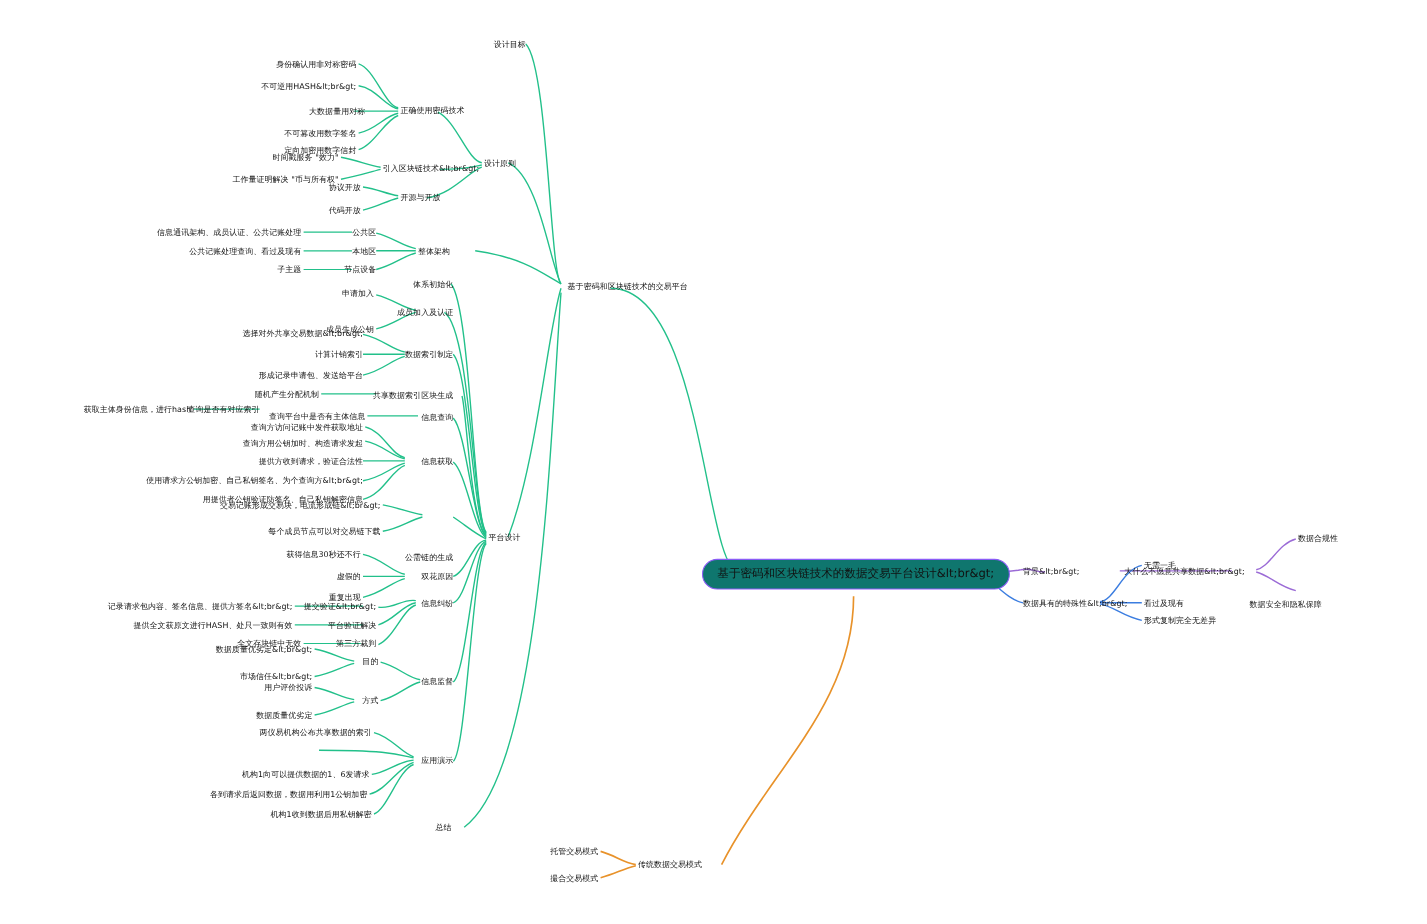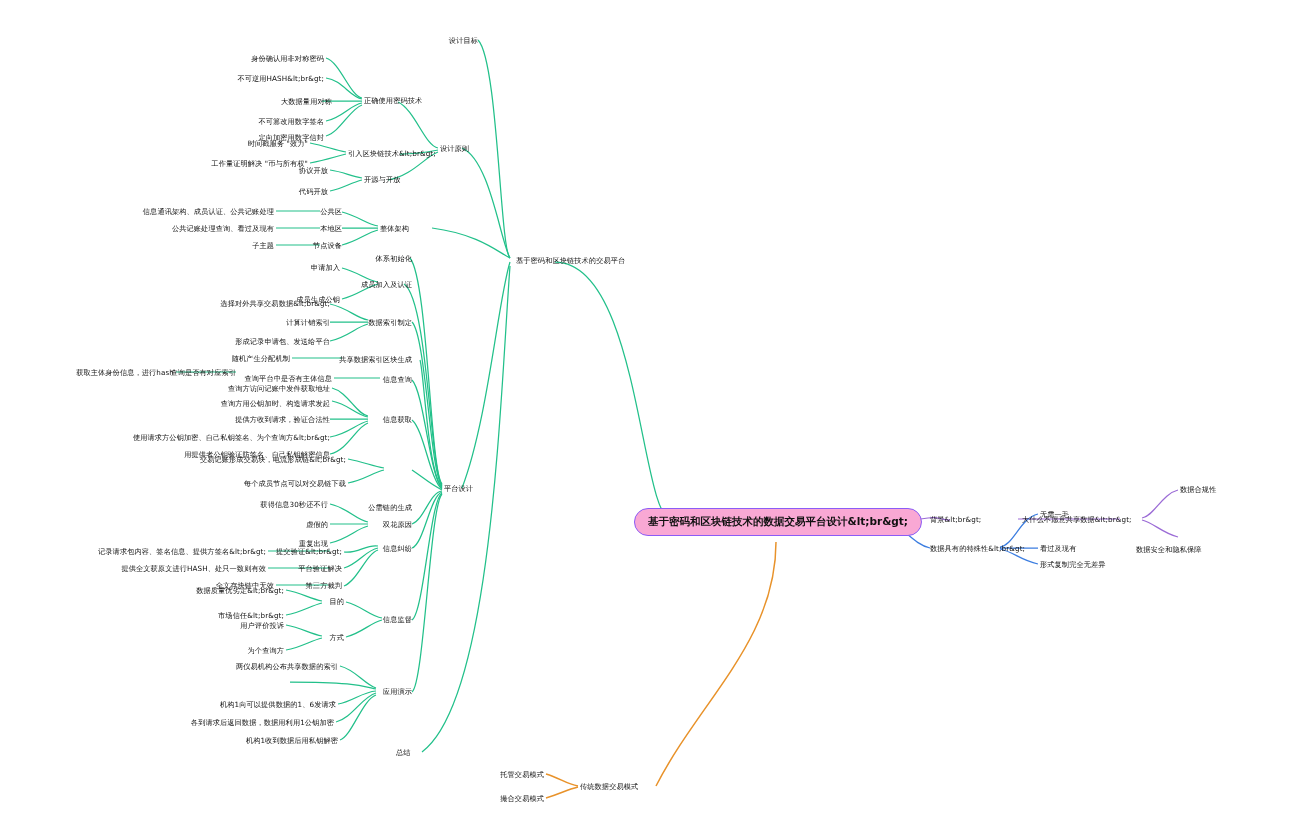--- a/index.html
+++ b/index.html
@@ -5,22 +5,22 @@
   html,body{margin:0;padding:0;background:#ffffff;}
   body{width:1297px;height:840px;position:relative;overflow:hidden;
        font-family:"DejaVu Sans","Liberation Sans",sans-serif;}
   #canvas{position:absolute;left:0;top:0;width:1297px;height:840px;}
   svg#links{position:absolute;left:0;top:0;width:1297px;height:840px;pointer-events:none;}
   .node{position:absolute;font-size:7.2px;color:#111111;line-height:1.25;
         white-space:pre;letter-spacing:0.1px;}
   .node.r{transform:translate(-100%,-50%);}      
   .node.l{transform:translate(0,-50%);}
   .root{position:absolute;transform:translate(-50%,-50%);
-        border:1.3px solid #8B5CF6;border-radius:16px;background:#f9a8d4;
-        padding:6px 13px;font-size:10.5px;font-weight:bold;color:#111111;
+        border:1.3px solid #8B5CF6;border-radius:16px;background:#0f766e;
+        padding:6px 13px;font-size:10.5px;font-weight:normal;color:#111111;
         white-space:nowrap;}
 </style>
 </head>
 <body>
 
 <div id="canvas">
 
 <svg id="links" viewBox="0 0 1297 840">
   <g fill="none" stroke="#22C08A" stroke-width="1.25">
 
@@ -216,21 +216,21 @@
 <div class="node r" style="left:342px;top:585px;">第三方裁判</div>
 <div class="node r" style="left:266px;top:551px;">记录请求包内容、签名信息、提供方签名&amp;lt;br&amp;gt;</div>
 <div class="node r" style="left:266px;top:568px;">提供全文获原文进行HASH、处只一致则有效</div>
 <div class="node r" style="left:274px;top:585px;">全文存块链中无效</div>
 
 <div class="node r" style="left:344px;top:601px;">目的</div>
 <div class="node r" style="left:344px;top:637px;">方式</div>
 <div class="node r" style="left:284px;top:590px;">数据质量优劣定&amp;lt;br&amp;gt;</div>
 <div class="node r" style="left:284px;top:615px;">市场信任&amp;lt;br&amp;gt;</div>
 <div class="node r" style="left:284px;top:625px;">用户评价投诉</div>
-<div class="node r" style="left:284px;top:650px;">为个查询方</div>
+<div class="node r" style="left:284px;top:650px;">数据质量优劣定</div>
 
 <div class="node r" style="left:338px;top:666px;">两仪易机构公布共享数据的索引</div>
 <div class="node r" style="left:336px;top:704px;">机构1向可以提供数据的1、6发请求</div>
 <div class="node r" style="left:334px;top:722px;">各到请求后返回数据，数据用利用1公钥加密</div>
 <div class="node r" style="left:338px;top:740px;">机构1收到数据后用私钥解密</div>
 
 <div class="node l" style="left:930px;top:519px;">背景&amp;lt;br&amp;gt;</div>
 <div class="node l" style="left:1022px;top:519px;">大什么不愿意共享数据&amp;lt;br&amp;gt;</div>
 <div class="node l" style="left:1180px;top:489px;">数据合规性</div>
 <div class="node l" style="left:1136px;top:537px;margin-top:12px;">数据安全和隐私保障</div>

